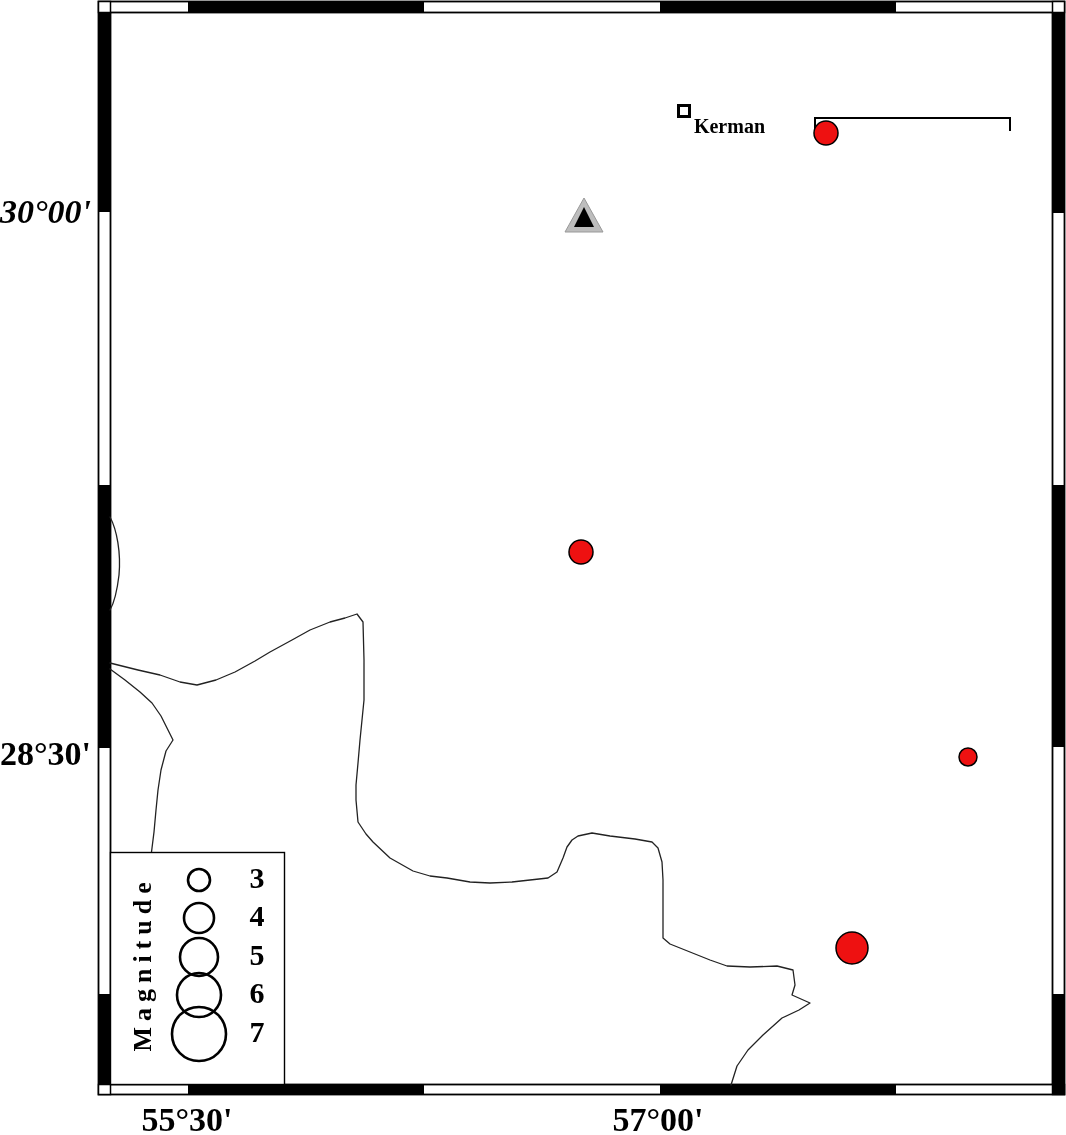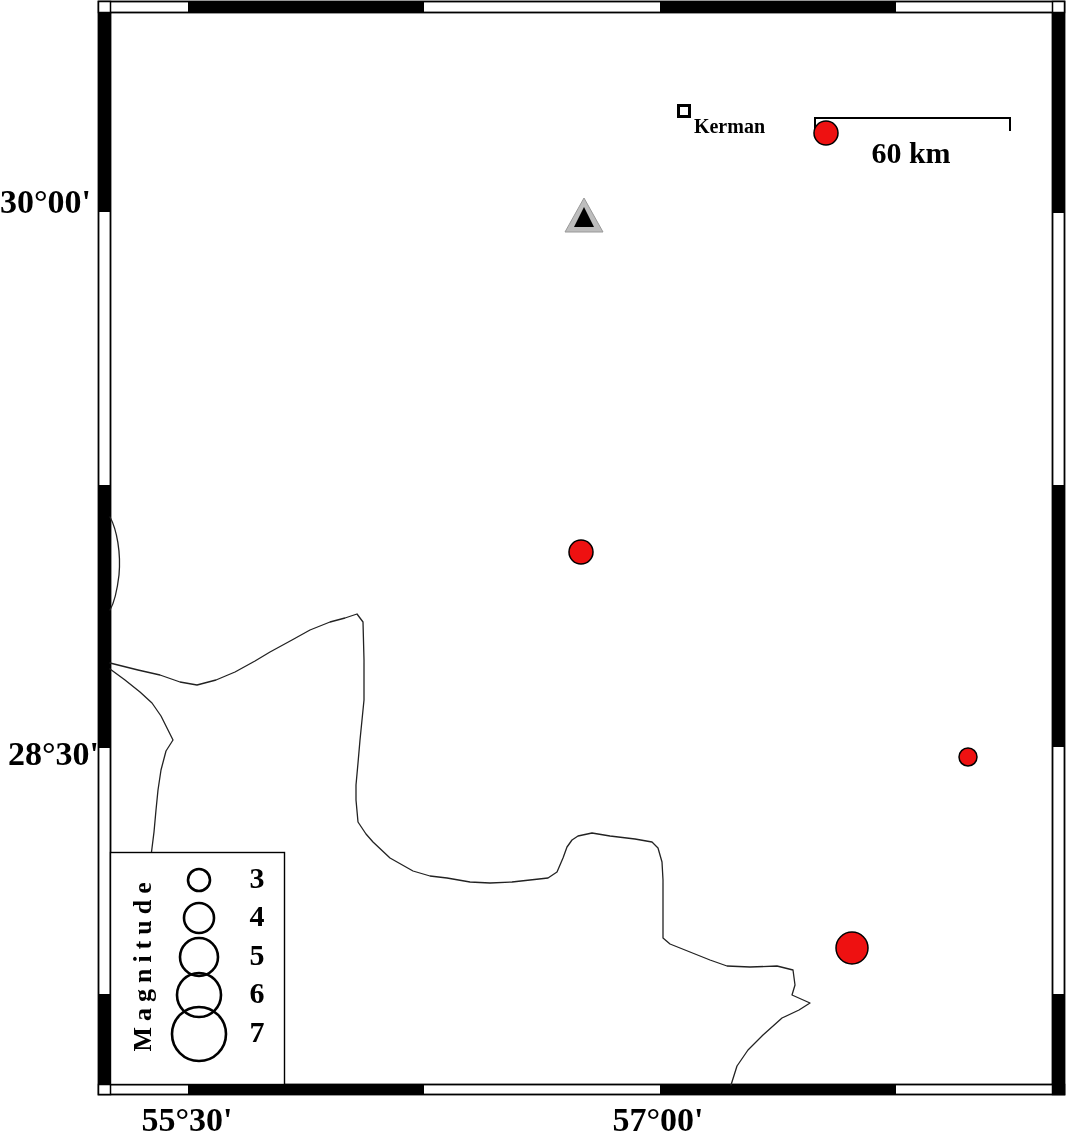--- a/index.html
+++ b/index.html
@@ -3,22 +3,22 @@
 <meta charset="utf-8">
 <style>
   html,body{margin:0;padding:0;background:#ffffff;}
   .stage{
     position:relative;width:1066px;height:1135px;background:#ffffff;
     font-family:"Liberation Serif","DejaVu Serif",serif;overflow:hidden;
   }
   .stage svg{position:absolute;left:0;top:0;}
   .lbl{position:absolute;font-weight:bold;color:#000;line-height:1.15;white-space:nowrap;}
   .axis-lbl{font-size:34px;}
-  .lat0{left:0;top:182px;width:87px;text-align:center;}
-  .lat1{left:0;top:734px;width:87px;text-align:right;padding-left:8px;}
+  .lat0{left:0;top:192px;width:87px;text-align:center;font-style:italic;}
+  .lat1{left:0;top:734px;width:87px;text-align:right;}
   .lon0{left:97px;top:1100px;width:180px;text-align:center;}
   .lon1{left:568px;top:1100px;width:180px;text-align:center;}
   .city-lbl{left:605px;top:115px;width:160px;text-align:right;font-size:20px;}
   .scale-lbl{left:821px;top:136px;width:180px;text-align:center;font-size:30px;}
   .legend-title{
     left:23px;top:949px;width:240px;text-align:center;font-size:26px;letter-spacing:6px;
     transform:rotate(-90deg);transform-origin:center center;
   }
   .legend-num{position:absolute;font-weight:bold;color:#000;font-size:30px;width:80px;text-align:center;line-height:1.1;}
 </style>
@@ -93,20 +93,19 @@
       </g>
 
     <rect id="city-square" width="11" height="11" fill="#ffffff" stroke="#000" stroke-width="3" x="678.5" y="105.5"></rect>
   </svg>
 
   <div class="lbl axis-lbl lat0">30°00'</div>
   <div class="lbl axis-lbl lat1">28°30'</div>
   <div class="lbl axis-lbl lon0">55°30'</div>
   <div class="lbl axis-lbl lon1">57°00'</div>
   <div class="lbl city-lbl">Kerman</div>
-  <div class="lbl scale-lbl">60 km</div>
   <div class="lbl legend-title">Magnitude</div>
 <div class="legend-num" style="left: 217px; top: 861px;">3</div>
     <div class="legend-num" style="left: 217px; top: 899px;">4</div>
     <div class="legend-num" style="left: 217px; top: 938px;">5</div>
     <div class="legend-num" style="left: 217px; top: 976px;">6</div>
     <div class="legend-num" style="left: 217px; top: 1015px;">7</div>
   </div>
 
 </body></html>

